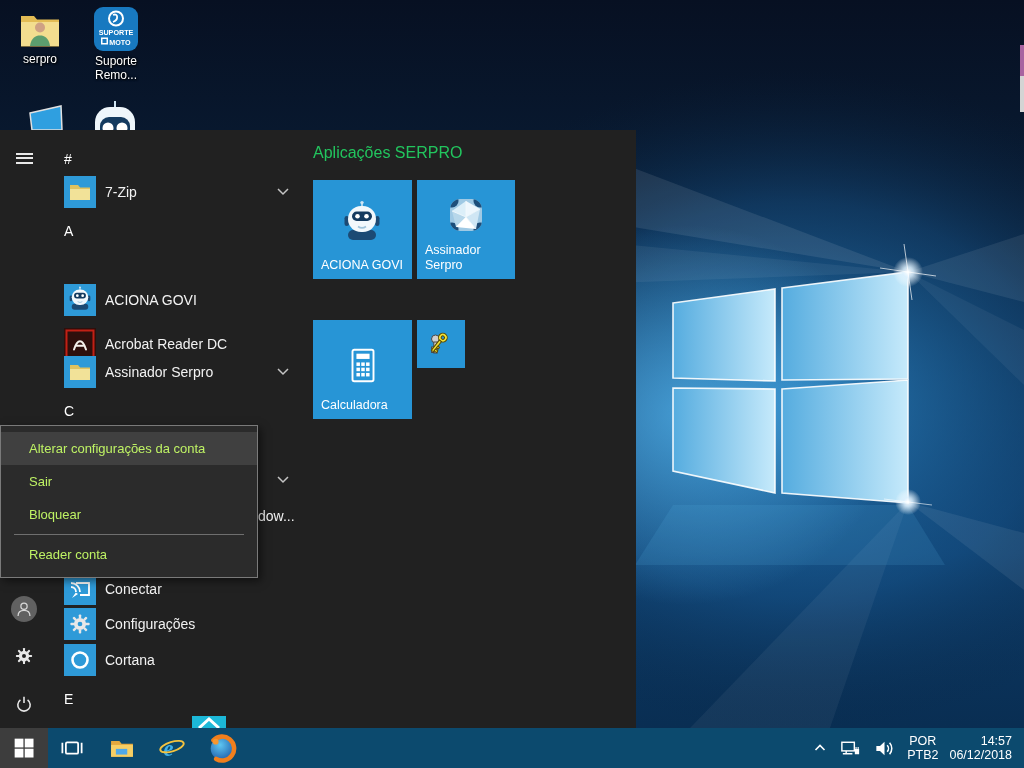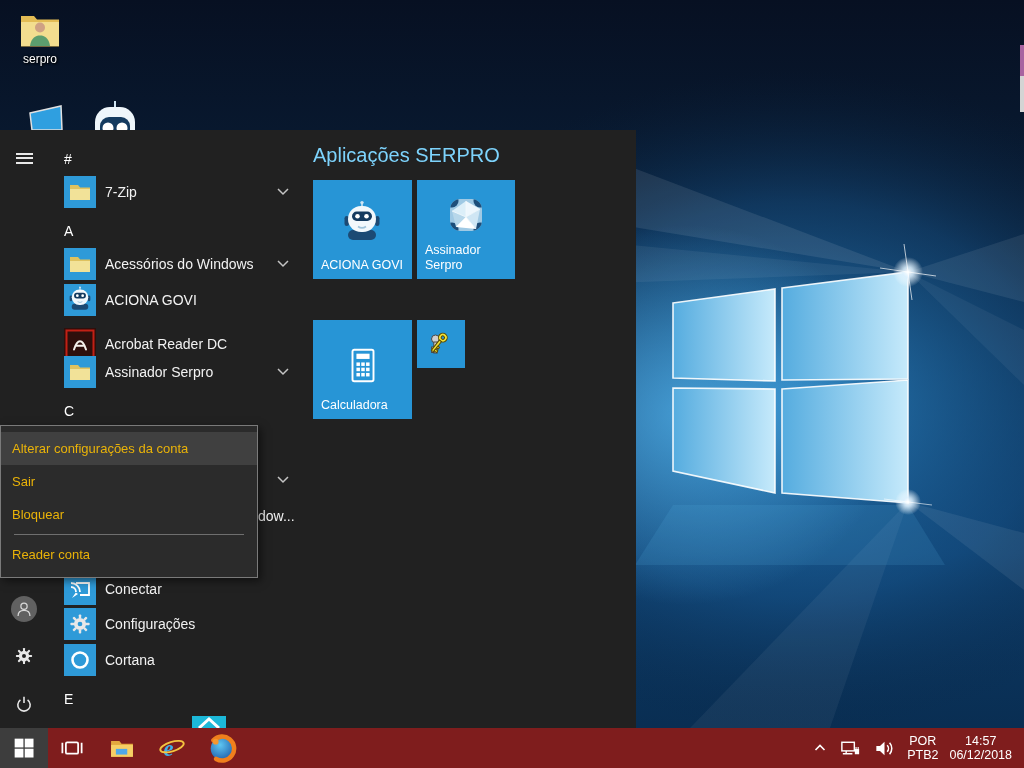--- a/index.html
+++ b/index.html
@@ -31,42 +31,42 @@
   .app-row .lbl{position:absolute;left:57px;font-size:14px;color:#f2f2f2;white-space:nowrap;}
   .app-row .chev{position:absolute;right:11px;top:14px;}
   .sec-header{position:absolute;left:64px;height:36px;display:flex;align-items:center;
               font-size:14px;color:#fff;cursor:pointer;width:60px;}
   .frag-lbl{position:absolute;left:210px;font-size:14px;color:#f2f2f2;}
 
   
   .tile{position:absolute;background:#2795d6;cursor:pointer;}
   .tile .tlabel{position:absolute;left:8px;bottom:6px;font-size:12.5px;color:#fff;
                 line-height:15px;max-width:84px;}
-  .tiles-header{position:absolute;left:313px;top:14px;font-size:20px;color:#7dd3fc;}
+  .tiles-header{position:absolute;left:313px;top:14px;font-size:16px;color:#22c55e;}
 
   
   #account-menu{position:absolute;left:0;top:425px;width:258px;height:153px;
                 background:#2b2b2b;border:1px solid #7a7a7a;z-index:6;
                 box-shadow:3px 3px 8px rgba(0,0,0,.5);}
-  .acc-item{height:33px;display:flex;align-items:center;padding-left:11px;
-            font-size:13px;color:#eab308;cursor:pointer;}
+  .acc-item{height:33px;display:flex;align-items:center;padding-left:28px;
+            font-size:13px;color:#bef264;cursor:pointer;}
   .acc-item.hl{background:#404040;}
   .acc-sep{height:1px;background:#6f6f6f;margin:3px 13px 3px 13px;}
 
   
-  #taskbar{position:absolute;left:0;bottom:0;width:1024px;height:40px;background:#7f1d1d;
+  #taskbar{position:absolute;left:0;bottom:0;width:1024px;height:40px;background:#0c4a6e;
            z-index:9;display:flex;align-items:stretch;}
   .tb-btn{width:48px;height:40px;display:flex;align-items:center;justify-content:center;
           cursor:pointer;}
   .tb-btn.active{background:#3d3d3d;}
   #tray{position:absolute;right:0;top:0;height:40px;display:flex;align-items:center;
         gap:11px;padding-right:12px;}
   .tray-ic{display:flex;align-items:center;justify-content:center;cursor:pointer;}
   .tray-2line{font-size:12.5px;line-height:14px;text-align:center;cursor:pointer;}
-  #clock{}
+  #clock{text-align:right;}
 </style>
 </head>
 <body>
 
 <div id="stage">
 
   <svg width="0" height="0" style="position:absolute">
     <defs>
       <linearGradient id="gBase" x1="0" y1="0" x2="0" y2="1">
         <stop offset="0" stop-color="#071022"></stop>
@@ -302,20 +302,35 @@
   <div class="desk-icon" style="left:-2px;top:8px;">
     <svg width="46" height="42" viewBox="0 0 46 42" style="margin:0 auto">
       <path d="M4 8 h13 l3 3.5 h22 v27 H4 z" fill="#e3bc55"></path>
       <path d="M4 14 h38 v24 H4 z" fill="#f3dd8f"></path>
       <circle cx="23" cy="19.5" r="5" fill="#cfa184"></circle>
       <path d="M13 38 c1-8 5.5-10.5 10-10.5 s9 2.5 10 10.5 z" fill="#5c9e6e"></path>
     </svg>
     <div class="dlabel">serpro</div>
   </div>
 
+  <div class="desk-icon" style="left:74px;top:6px;">
+    <svg width="46" height="46" viewBox="0 0 46 46" style="margin:0 auto">
+      <rect x="1" y="1" width="44" height="44" rx="9" fill="#1879c0"></rect>
+      <circle cx="23" cy="12.5" r="7" fill="none" stroke="#fff" stroke-width="2"></circle>
+      <path d="M20 9 c5-2.5 6 5 0 7" fill="none" stroke="#fff" stroke-width="1.8"></path>
+      <text x="23" y="28.5" text-anchor="middle" font-size="7.2" font-weight="bold" fill="#fff" font-family="'Liberation Sans',sans-serif">SUPORTE</text>
+      <rect x="8" y="31.5" width="7" height="7" fill="#fff"></rect>
+      <rect x="9.5" y="33" width="4" height="4" fill="#1879c0"></rect>
+      <text x="27" y="38.5" text-anchor="middle" font-size="7.2" font-weight="bold" fill="#fff" font-family="'Liberation Sans',sans-serif">MOTO</text>
+    </svg>
+    <div class="dlabel">
+      <div>Suporte</div>
+      <div>Remo...</div>
+    </div>
+  </div>
 
   <svg class="abs" width="38" height="26" viewBox="0 0 38 26" style="left:28px;top:104px;">
     <polygon points="2,9 33,2 34,26 4,26" fill="#2f9fe0" stroke="#e0e0e0" stroke-width="1.5"></polygon>
   </svg>
   <div class="abs" style="left:93px;top:101px;width:44px;height:29px;overflow:hidden;">
     <svg width="44" height="44" viewBox="0 0 44 44">
       <line x1="22" y1="0" x2="22" y2="6" stroke="#cfe5f3" stroke-width="2"></line>
       <rect x="2" y="6" width="40" height="38" rx="15" fill="#eef6fb"></rect>
       <rect x="7" y="16" width="30" height="22" rx="9" fill="#143a5f"></rect>
       <circle cx="15" cy="27" r="5.5" fill="#fff"></circle>
@@ -357,29 +372,20 @@
           <use href="#sym-folder"></use>
         </svg>
       <span class="lbl">7-Zip</span>
       <svg class="chev" width="12" height="8" viewBox="0 0 12 8">
           <use href="#sym-chev"></use>
         </svg>
     </div>
 
     <div class="sec-header" style="top:83px;">A</div>
 
-    <div class="app-row" style="top:116px;">
-      <svg class="ic" viewBox="0 0 32 32">
-          <use href="#sym-folder"></use>
-        </svg>
-      <span class="lbl">Acessórios do Windows</span>
-      <svg class="chev" width="12" height="8" viewBox="0 0 12 8">
-          <use href="#sym-chev"></use>
-        </svg>
-    </div>
 
     <div class="app-row" style="top:152px;">
       <svg class="ic" viewBox="0 0 32 32">
           <use href="#sym-robot32"></use>
         </svg>
       <span class="lbl">ACIONA GOVI</span>
     </div>
 
     <div class="app-row" style="top:196px;">
       <svg class="ic" viewBox="0 0 32 32">

